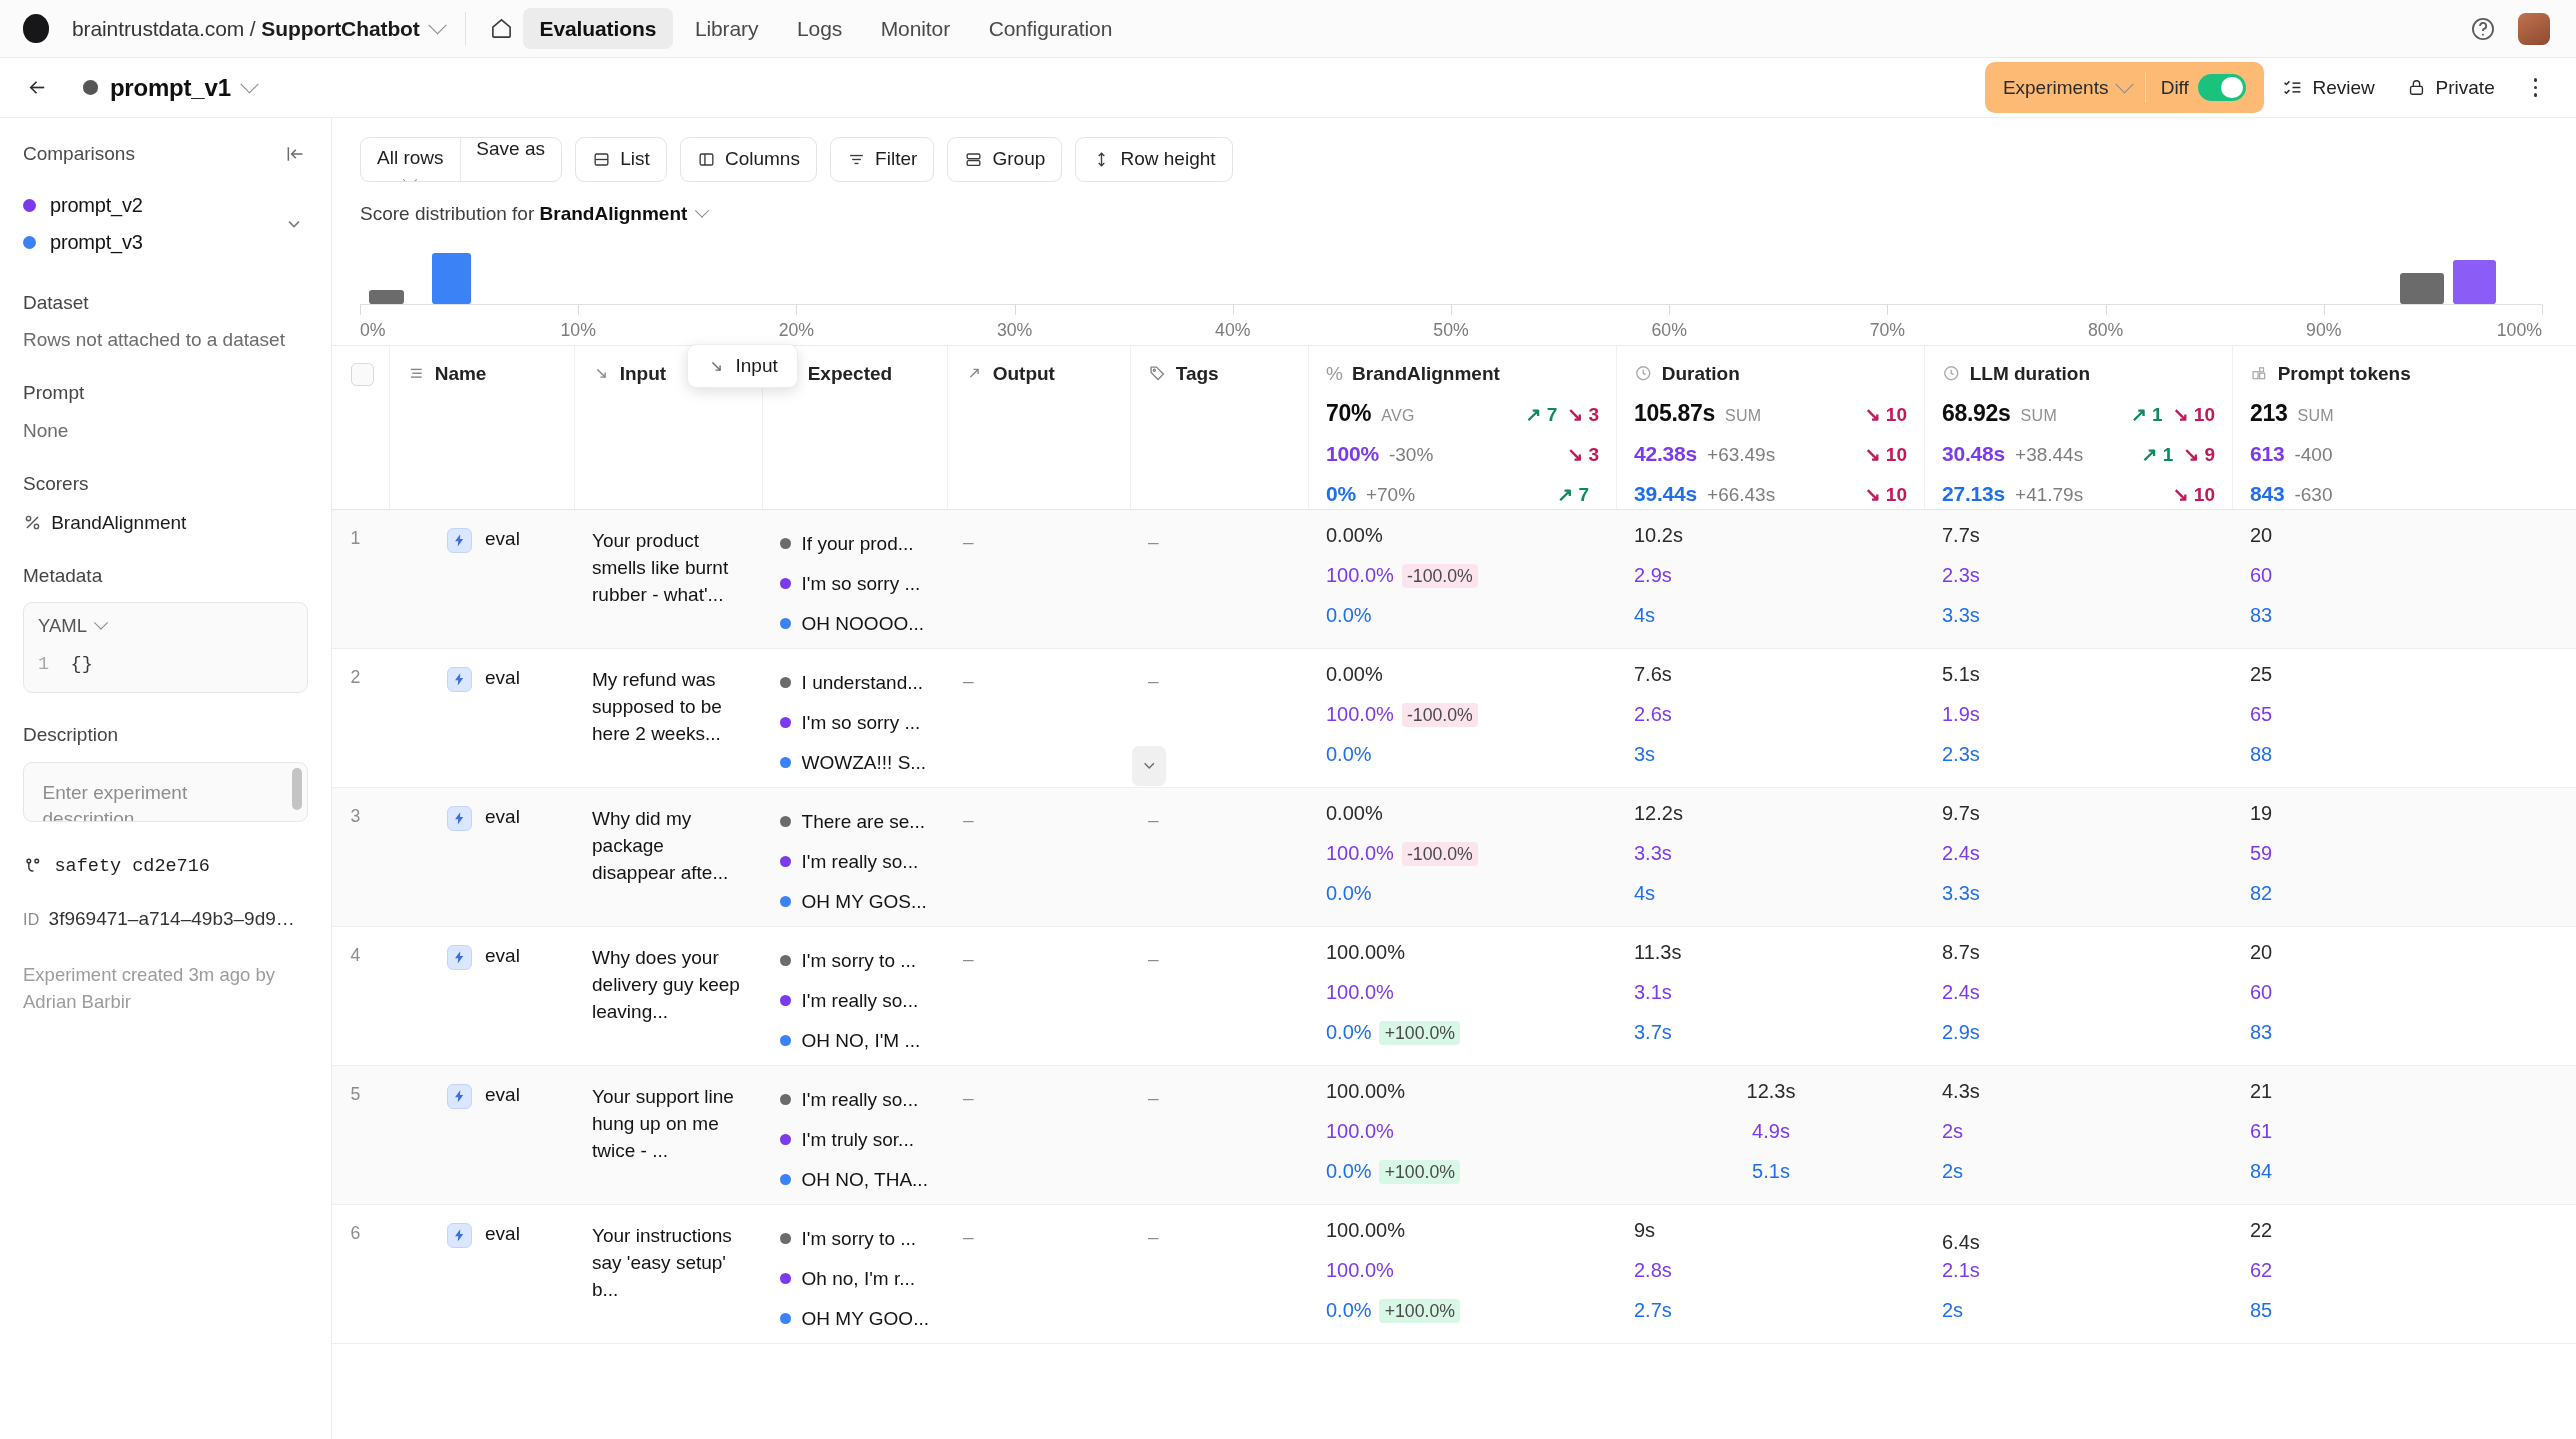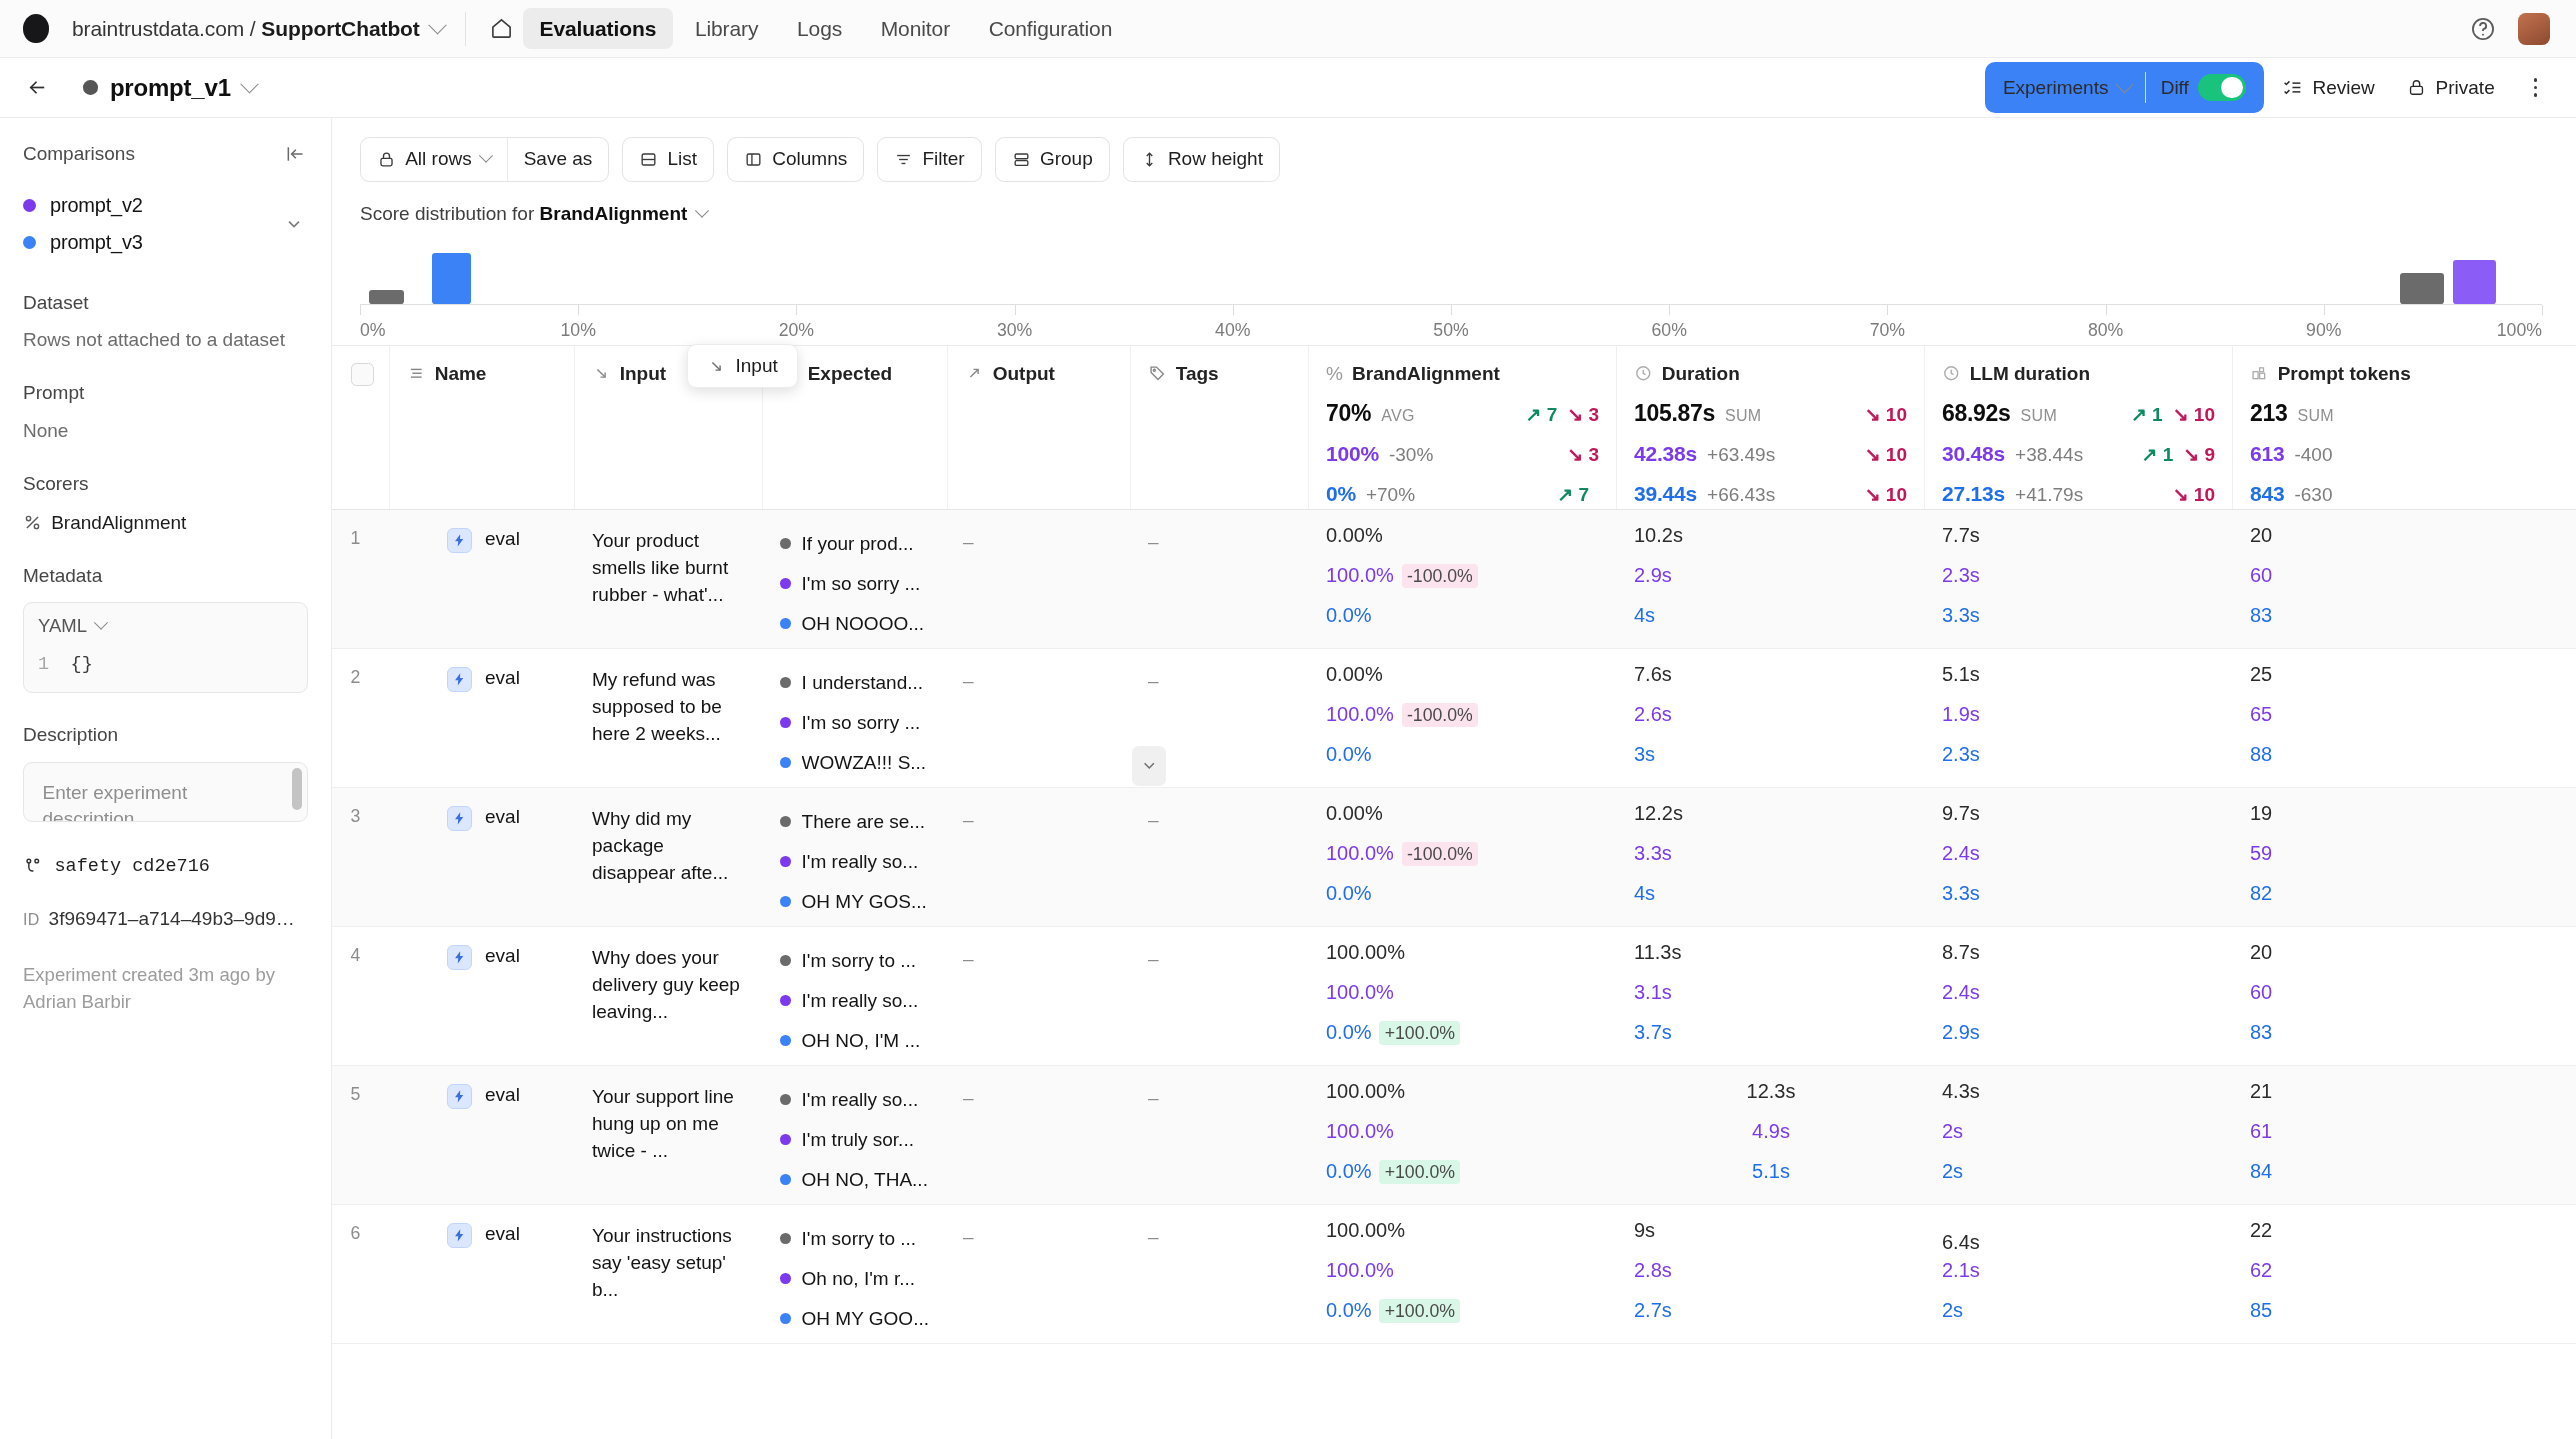--- a/index.html
+++ b/index.html
@@ -41,21 +41,21 @@
   
   .subhead {
     height: 60px; flex: 0 0 60px; display: flex; align-items: center;
     padding: 0 26px 0 20px; background: #fff; border-bottom: 0.8px solid #ececec;
   }
   .back-arrow { width: 34px; height: 34px; display:flex;align-items:center;justify-content:center;cursor:pointer; }
   .exp-title-wrap { display: flex; align-items: center; gap: 12.3px; margin-left: 29px; cursor: pointer; }
   .exp-dot { width: 14.6px; height: 14.6px; border-radius: 50%; background: #555; }
   .exp-title { font-size: 24px; font-weight: 700; color: #101010; letter-spacing: -0.2px; }
   .subhead-right { margin-left: auto; display: flex; align-items: center; gap: 4.6px; }
-  .seg-group { display: flex; align-items: center; background: #3b82f6; border-radius: 10px; padding: 3.1px; }
+  .seg-group { display: flex; align-items: center; background: #fdba74; border-radius: 10px; padding: 3.1px; }
   .seg-item { display: flex; align-items: center; gap: 9.2px; font-size: 19px; color: #2b2b2b; padding: 8.5px 14.6px; border-radius: 7.7px; cursor: pointer; white-space: nowrap; }
   .seg-div { width: 0.8px; height: 31px; background: #dedede; }
   .toggle { width: 48px; height: 27px; border-radius: 14px; background: #19c37d; position: relative; cursor: pointer; }
   .toggle::after { content:''; position:absolute; top: 2.7px; right: 3.1px; width: 21.5px; height: 21.5px; border-radius: 50%; background: #fff; }
   .plain-btn { display: flex; align-items: center; gap: 9.2px; font-size: 19px; color: #222; padding: 8.5px 14px; border-radius: 7.7px; cursor: pointer; white-space: nowrap; }
   .kebab { width: 29px; height: 34px; display:flex;flex-direction:column;align-items:center;justify-content:center;gap:3.8px;cursor:pointer;margin-left:7.7px; }
   .kebab i { width:3.8px;height:3.8px;border-radius:50%;background:#3a3a3a;display:block; }
 
   
   .body { flex: 1; display: flex; min-height: 0; }
@@ -96,21 +96,21 @@
 
   
   .main { flex: 1; min-width: 0; display: flex; flex-direction: column; background: #fff; }
   .toolbar { display: flex; align-items: center; gap: 13px; padding: 18.5px 0 0 28px; flex: 0 0 auto; }
   .tb-btn {
     display: flex; align-items: center; gap: 9.2px; height: 45px; padding: 0 16px;
     border: 0.8px solid #e3e3e3; border-radius: 9.2px; background: #fff;
     font-size: 19px; color: #1e1e1e; cursor: pointer; white-space: nowrap;
   }
   .tb-split { display: flex; align-items: stretch; border: 0.8px solid #e3e3e3; border-radius: 9.2px; overflow: hidden; height: 45px; background:#fff; }
-  .tb-split > div { display: flex; align-items: center; gap: 9.2px; padding: 0 16px; font-size: 19px; color: #1e1e1e; cursor: pointer; white-space: nowrap; }
+  .tb-split > div { display: flex; align-items: center; gap: 9.2px; padding: 0 16px; font-size: 19px; color: #1e1e1e; cursor: pointer; white-space: nowrap; flex-direction: column; }
   .tb-split .divider { padding: 0; width: 0.8px; background: #e9e9e9; }
 
   .dist-head { display: flex; align-items: center; gap: 10px; padding: 21.5px 0 0 28px; cursor: pointer; }
   .dist-title { font-size: 19px; color: #3e3e3e; }
   .dist-title b { color: #0f0f0f; font-weight: 700; }
 
   
   .chart { position: relative; height: 98px; margin: 14px 34px 0 28px; }
   .chart-plot { position: relative; height: 65px; }
   .bar { position: absolute; bottom: 0; border-radius: 3.1px; }

